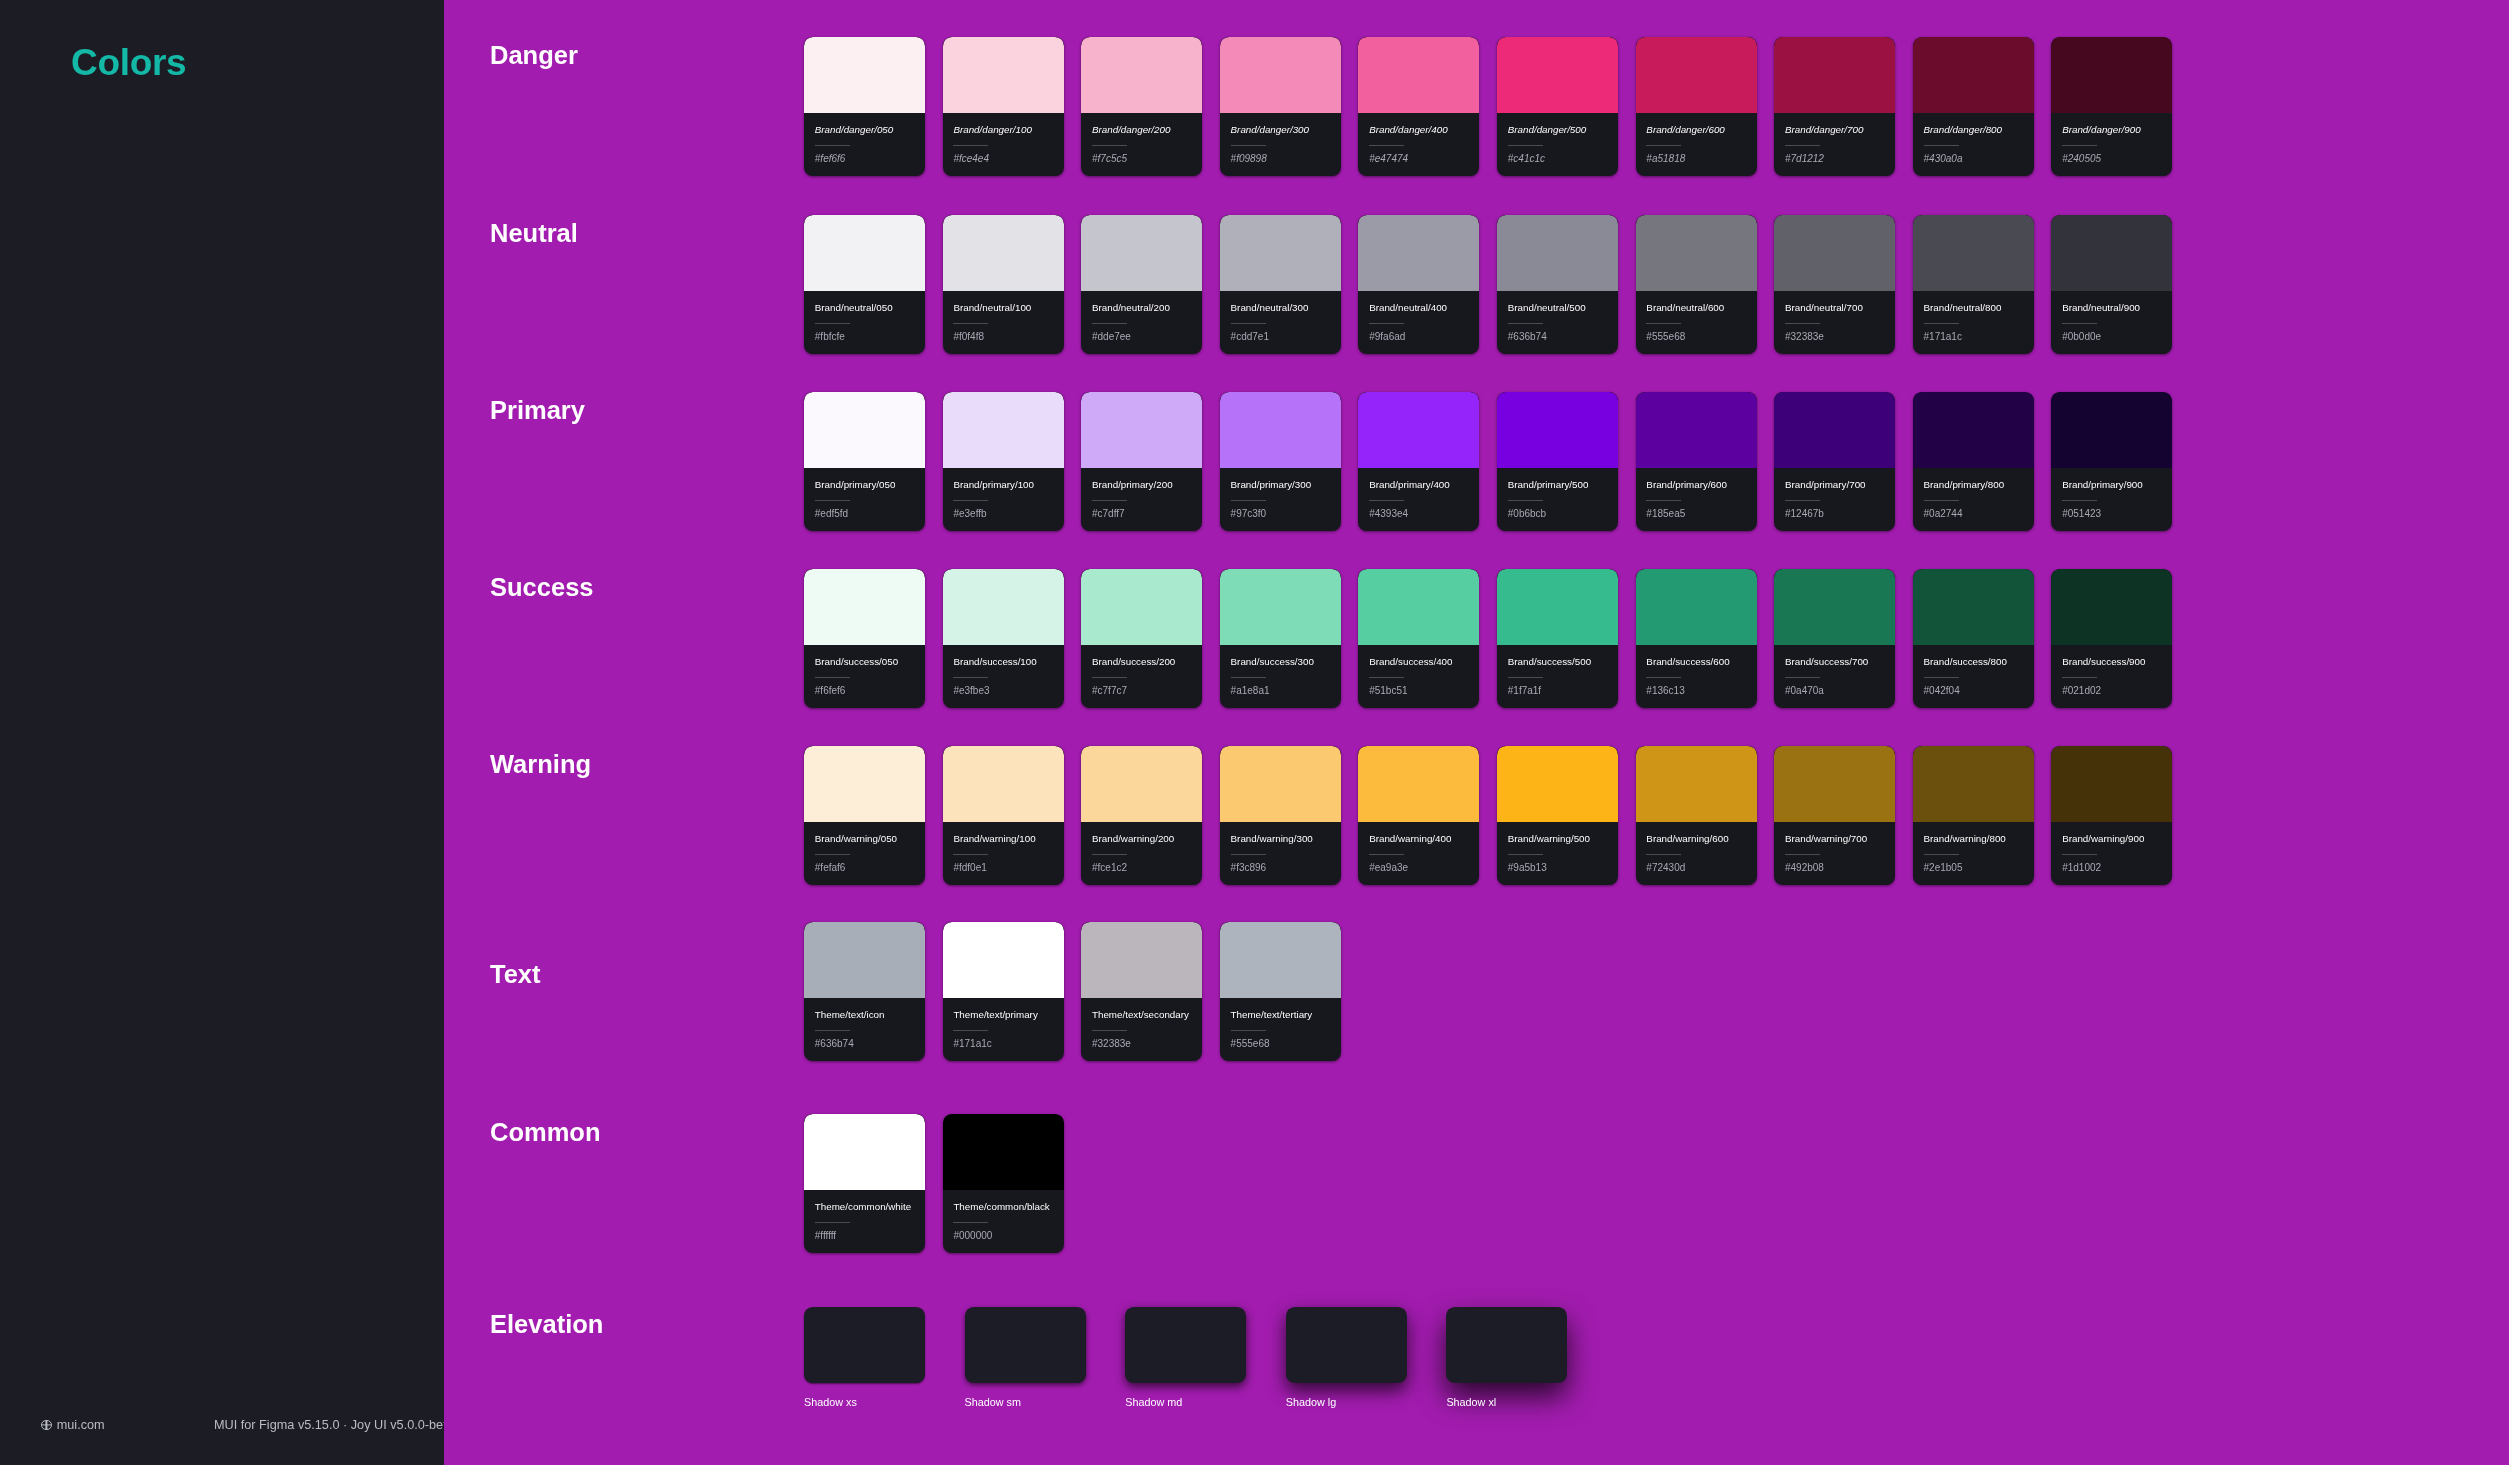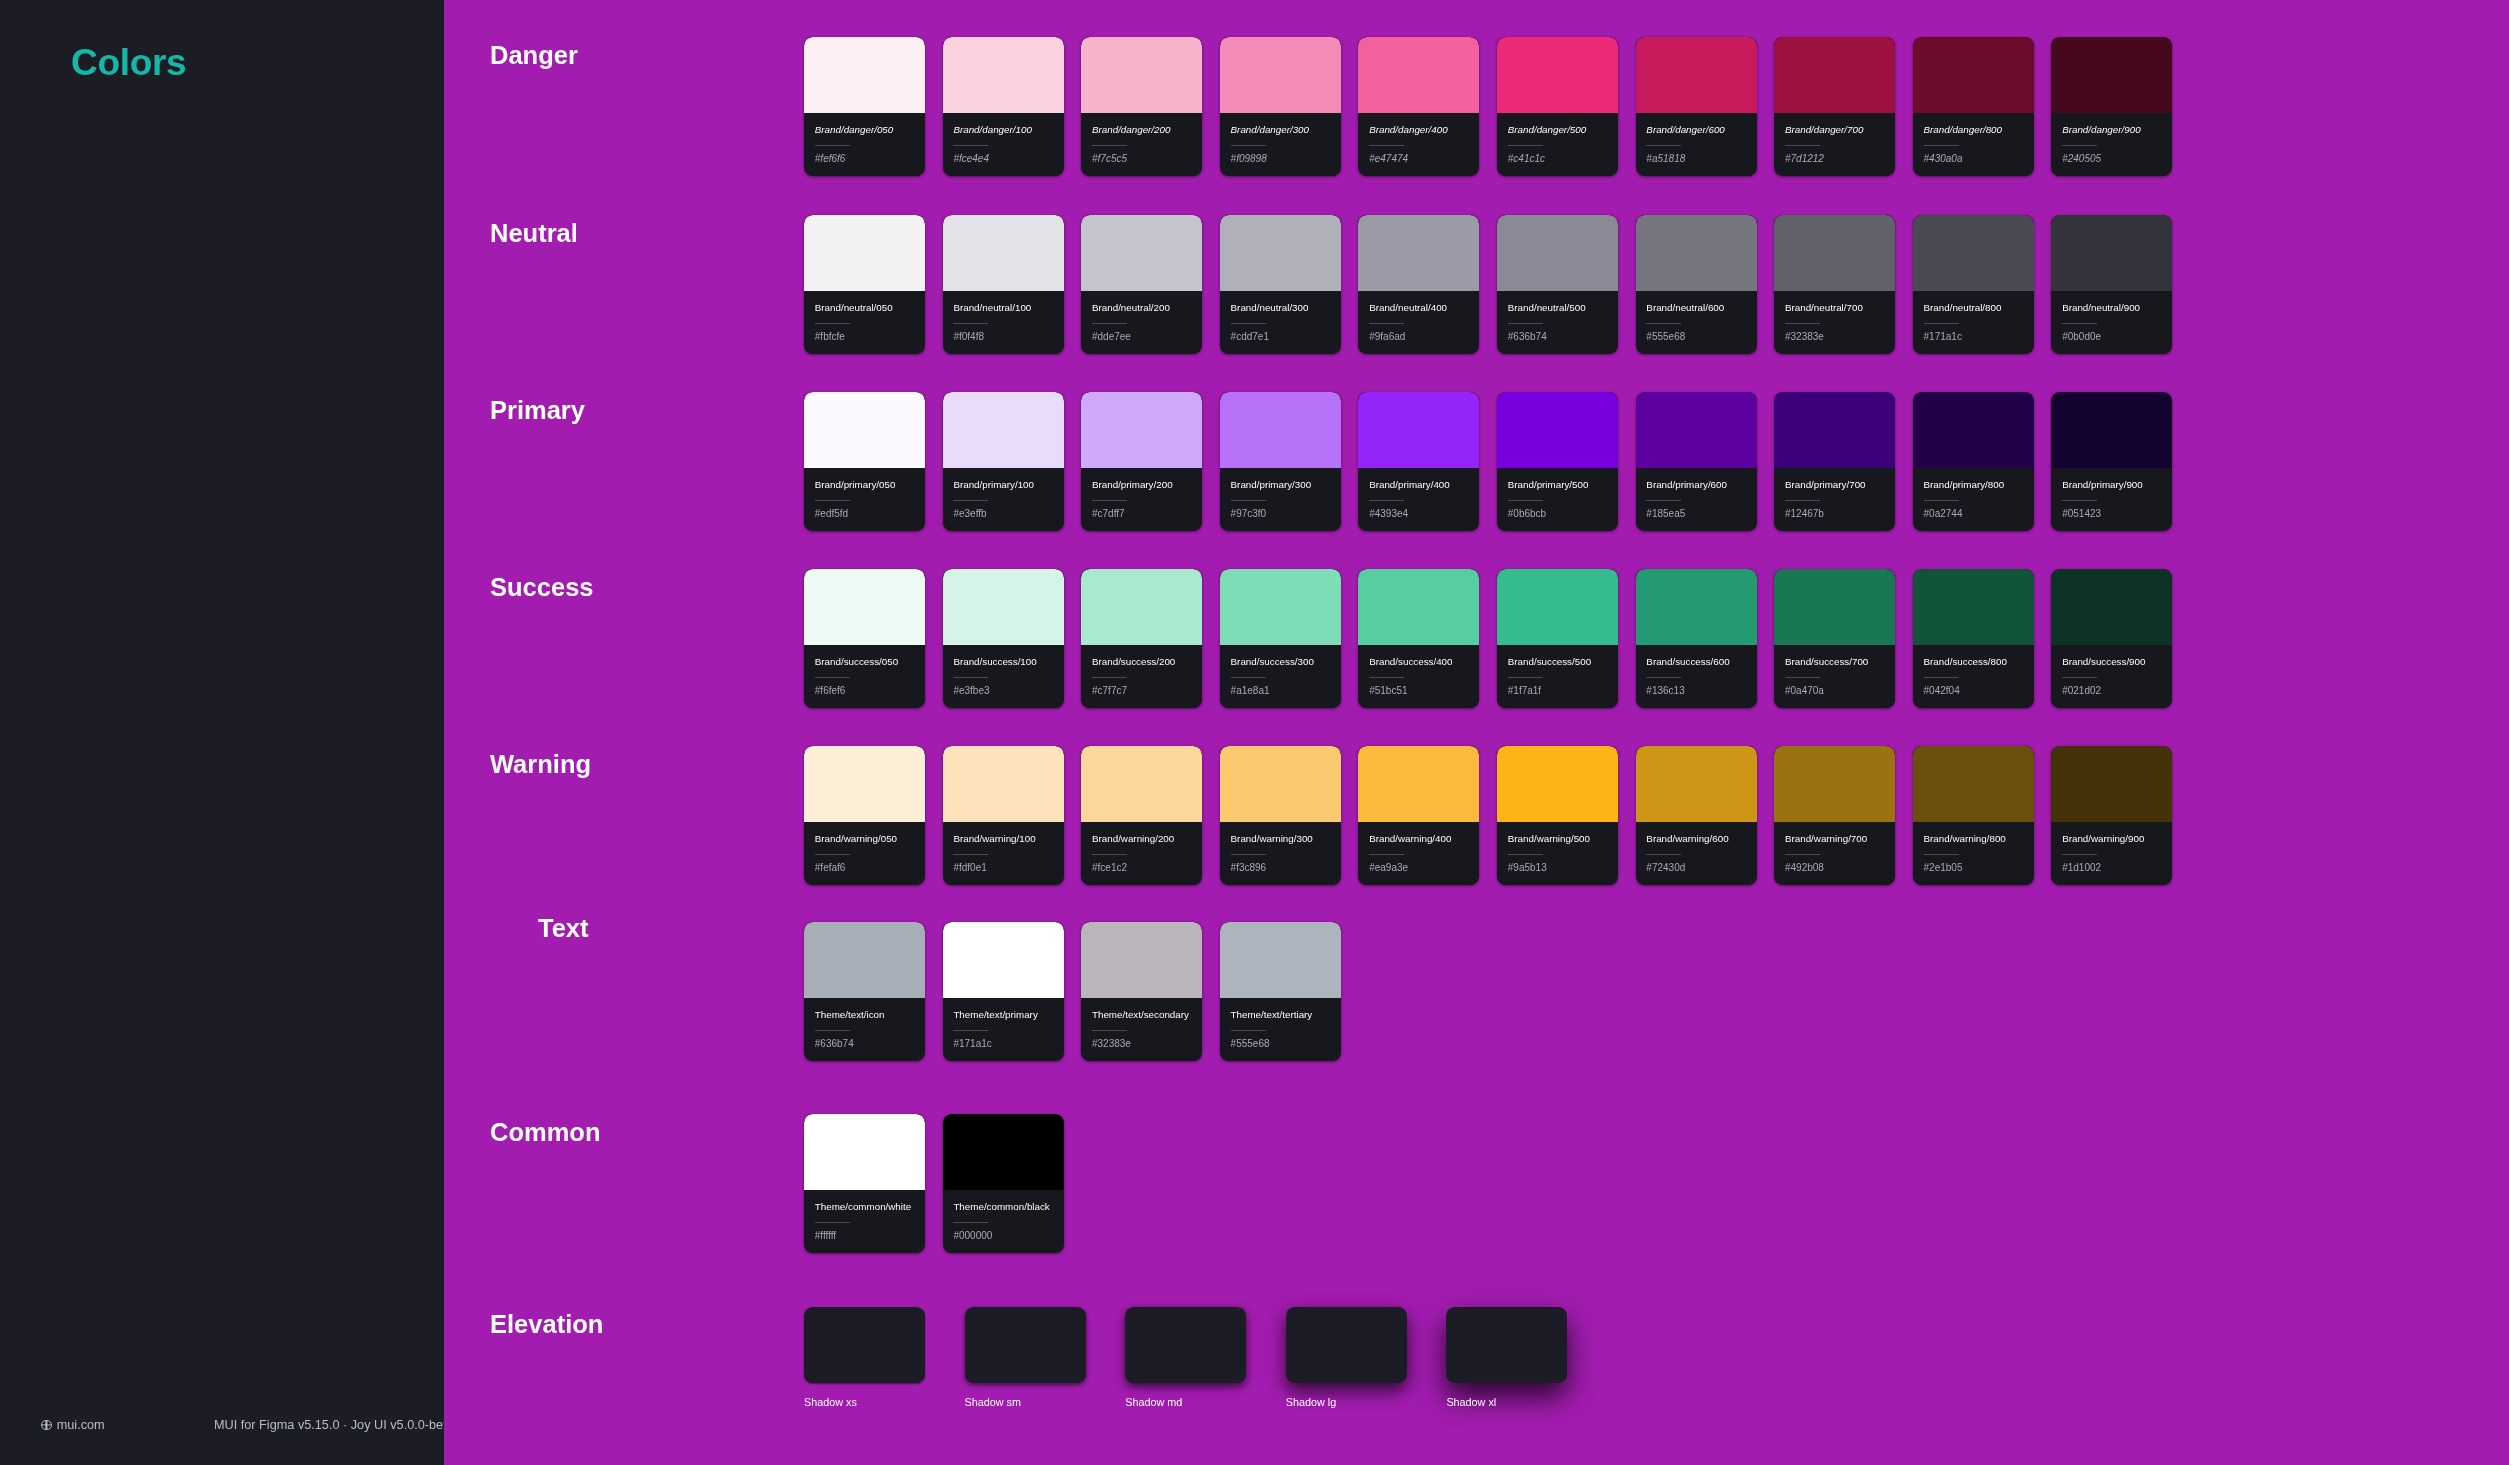--- a/index.html
+++ b/index.html
@@ -535,21 +535,21 @@
         </div>
         <div class="card">
           <div class="chip" style="background: rgb(69, 50, 9);"></div>
           <div class="card-body">
             <div class="card-name">Brand/warning/900</div>
             <div class="card-rule"></div>
             <div class="card-hex">#1d1002</div>
           </div>
         </div>
       </div>
-      <div class="row-label" style="top: 914px; margin-left: 48px;">Text</div>
+      <div class="row-label" style="top: 960px;">Text</div>
       <div class="swatches" style="top: 922px;">
         <div class="card">
           <div class="chip" style="background: rgb(168, 174, 184);"></div>
           <div class="card-body">
             <div class="card-name">Theme/text/icon</div>
             <div class="card-rule"></div>
             <div class="card-hex">#636b74</div>
           </div>
         </div>
         <div class="card">

